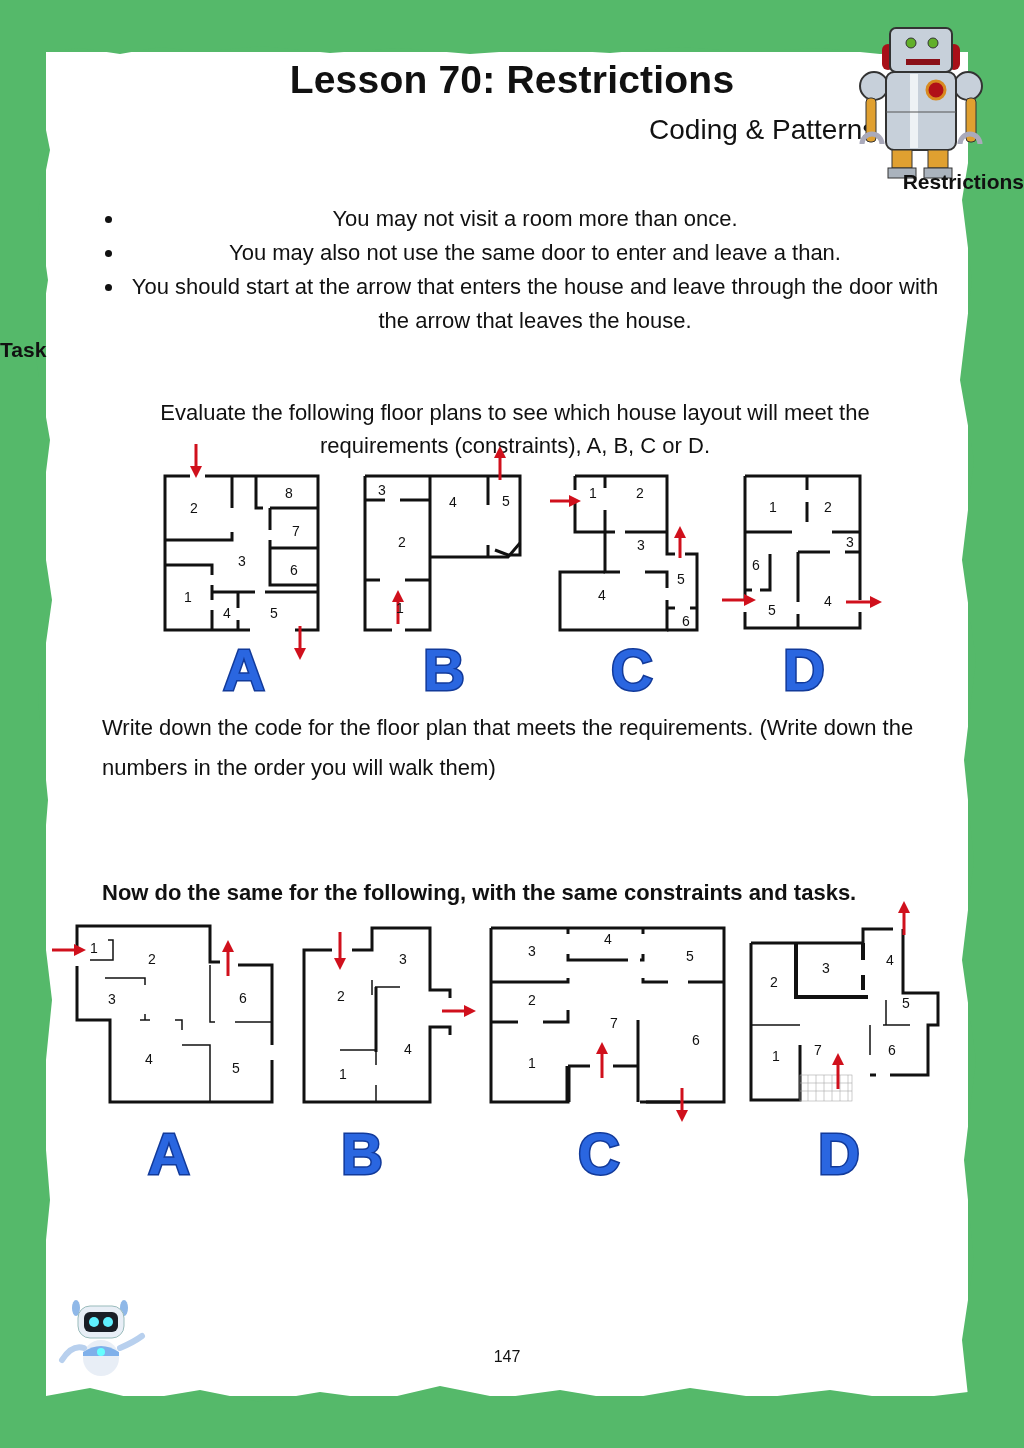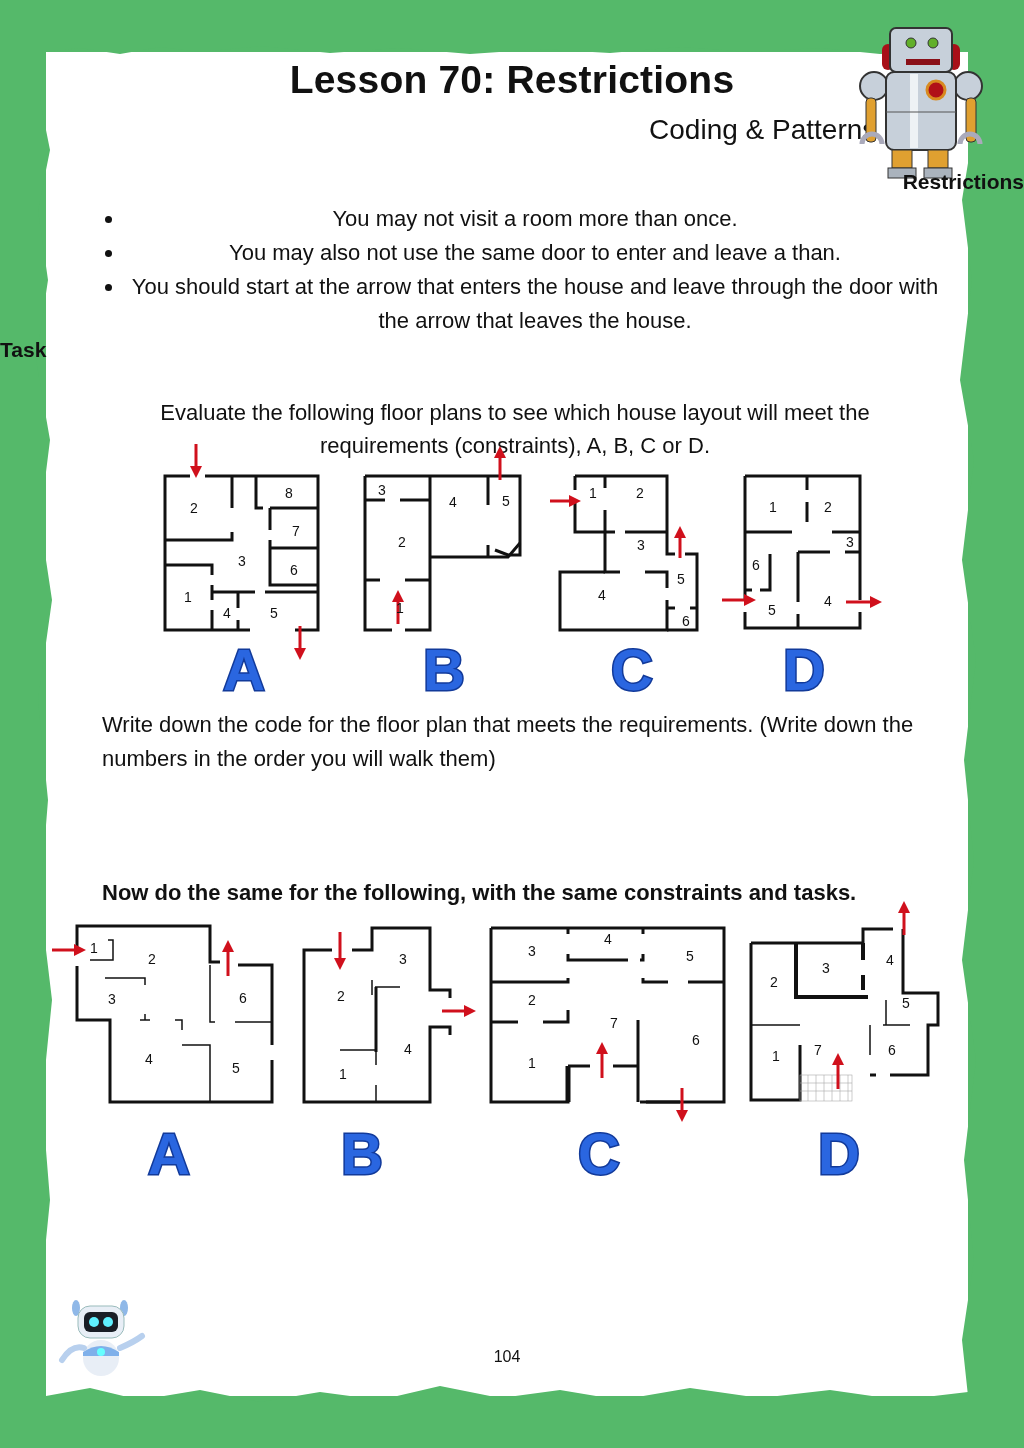--- a/index.html
+++ b/index.html
@@ -7,21 +7,21 @@
   .page{position:absolute;left:46px;top:52px;width:922px;height:1344px;background:#fff;}
   .torn{position:absolute;left:0;top:0;width:1024px;height:1448px;pointer-events:none;}
   .abs{position:absolute;}
   .title{left:0;width:1024px;top:58px;text-align:center;font-size:39px;font-weight:bold;letter-spacing:0.2px;}
   .subtitle{left:0;width:937px;top:114px;text-align:right;font-size:28px;}
   .h-restr{left:0;width:1024px;top:170px;text-align:right;font-size:21px;font-weight:bold;}
   ul.rules{position:absolute;left:97px;top:198px;width:820px;margin:4px;padding:0 0 0 24px;font-size:22px;line-height:34px;text-align:center;}
   ul.rules li{padding-left:0;}
   .h-task{left:0;width:1024px;top:338px;text-align:left;font-size:21px;font-weight:bold;}
   .task{left:110px;width:810px;top:368px;text-align:center;font-size:22px;line-height:33px;margin-top:28px;}
-  .write{left:102px;width:820px;top:708px;font-size:22px;line-height:34px;}
+  .write{left:102px;width:820px;top:708px;font-size:22px;line-height:40px;}
   .now{left:102px;width:820px;top:876px;font-size:22px;line-height:34px;font-weight:bold;}
   .pagenum{left:0;width:1014px;top:1348px;text-align:center;font-size:16px;}
   svg.plan{position:absolute;overflow:visible;}
   .lbl{font-family:"Liberation Sans",sans-serif;font-size:14px;fill:#111;}
   .big{font-family:"Liberation Sans",sans-serif;font-weight:bold;font-size:58px;fill:#2a66e0;stroke:#123a9a;stroke-width:3;paint-order:stroke;}
   .letter{position:absolute;}
 </style>
 </head>
 <body>
 
@@ -315,13 +315,13 @@
   <rect x="26" y="12" width="34" height="20" rx="6" fill="#1a1e26"></rect>
   <circle cx="36" cy="22" r="5" fill="#5ff0ff"></circle>
   <circle cx="50" cy="22" r="5" fill="#5ff0ff"></circle>
   <ellipse cx="43" cy="58" rx="18" ry="18" fill="#e8eef6"></ellipse>
   <path d="M25,52 Q43,40 61,52 L61,56 L25,56 Z" fill="#7fb0ea"></path>
   <circle cx="43" cy="52" r="4" fill="#6ff"></circle>
   <path d="M4,60 Q14,44 26,48" stroke="#b8d0ee" stroke-width="6" fill="none" stroke-linecap="round"></path>
   <path d="M62,48 Q76,42 84,36" stroke="#b8d0ee" stroke-width="6" fill="none" stroke-linecap="round"></path>
 </svg>
 
-<div class="abs pagenum">104</div>
+<div class="abs pagenum">147</div>
 
 </body></html>

